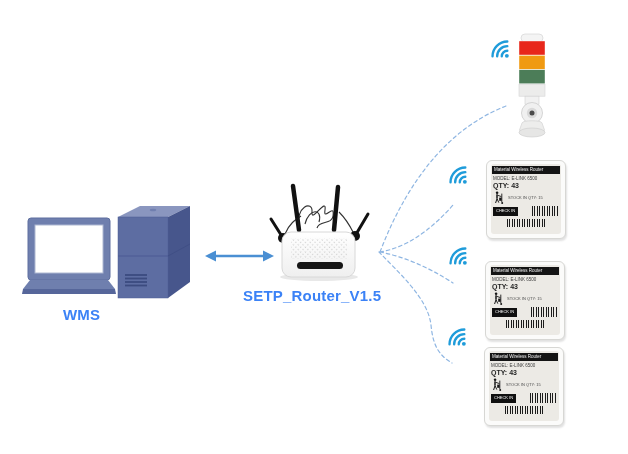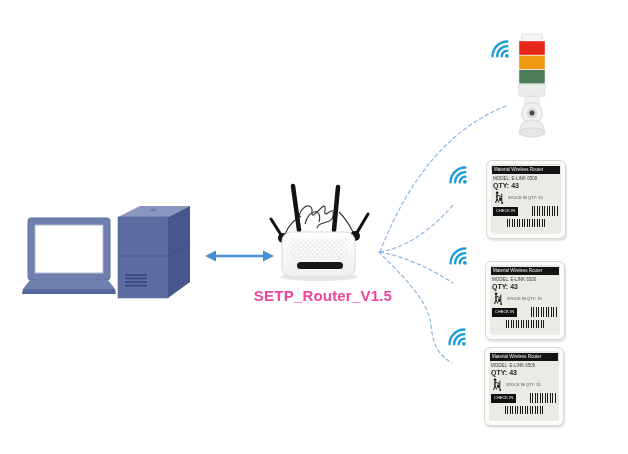--- a/index.html
+++ b/index.html
@@ -1,19 +1,19 @@
 <!DOCTYPE html>
 <html><head>
 <meta charset="utf-8">
 <style>
   html,body{margin:0;padding:0;background:#fff;}
   .canvas{position:relative;width:628px;height:454px;background:#ffffff;overflow:hidden;
           font-family:"Liberation Sans",sans-serif;}
   .abs{position:absolute;}
-  .device-label{position:absolute;font-weight:700;color:#ec4899;font-size:15px;text-align:center;
+  .device-label{position:absolute;font-weight:700;color:#3b82f6;font-size:15px;
                 letter-spacing:.2px;}
   
   .esl{position:absolute;width:78px;height:77px;background:#fbfbfa;border:1px solid #d7d7d4;
        border-radius:6px;box-shadow:1px 2px 2px rgba(0,0,0,.12);}
   .esl-screen{position:absolute;left:4px;top:3px;right:4px;bottom:4px;background:#eceae5;
               border-radius:3px;overflow:hidden;}
   .esl-header{margin:2px 1px 0 1px;height:8px;line-height:8px;background:#141414;color:#f5f5f5;
               font-size:4.5px;padding-left:2px;white-space:nowrap;overflow:hidden;}
   .esl-model{margin:1.5px 0 0 2px;font-size:4.5px;color:#3d3d3d;white-space:nowrap;}
   .esl-qty{margin:1.5px 0 0 2px;font-size:7px;font-weight:600;color:#1e1e1e;}
@@ -62,20 +62,21 @@
       </g>
     </g>
 
     <g>
       <rect x="10" y="23" width="82" height="62" rx="3" fill="#6f7fae" stroke="#5f6f9f"></rect>
       <rect x="17" y="30" width="68" height="48" fill="#ffffff" stroke="#aeb8d2"></rect>
       <path d="M12,85 L90,85 L97,94 L5,94 Z" fill="#6f7fae"></path>
       <path d="M5,94 L97,94 L98,99 L4,99 Z" fill="#56669a"></path>
     </g>
   </svg>
+  <div class="device-label" style="left:63px;top:306px;width:80px">WMS</div>
 
   <svg class="abs" style="left:255px;top:176px" width="135" height="112" viewBox="0 0 135 112">
     <defs>
       <pattern id="dots" width="3.4" height="3.4" patternUnits="userSpaceOnUse" patternTransform="rotate(45)">
         <circle cx="1" cy="1" r="0.65" fill="#c6c6c6"></circle>
       </pattern>
       <linearGradient id="bodyGrad" x1="0" y1="0" x2="0" y2="1">
         <stop offset="0" stop-color="#ffffff"></stop>
           <stop offset="1" stop-color="#efefef"></stop>
       </linearGradient>

